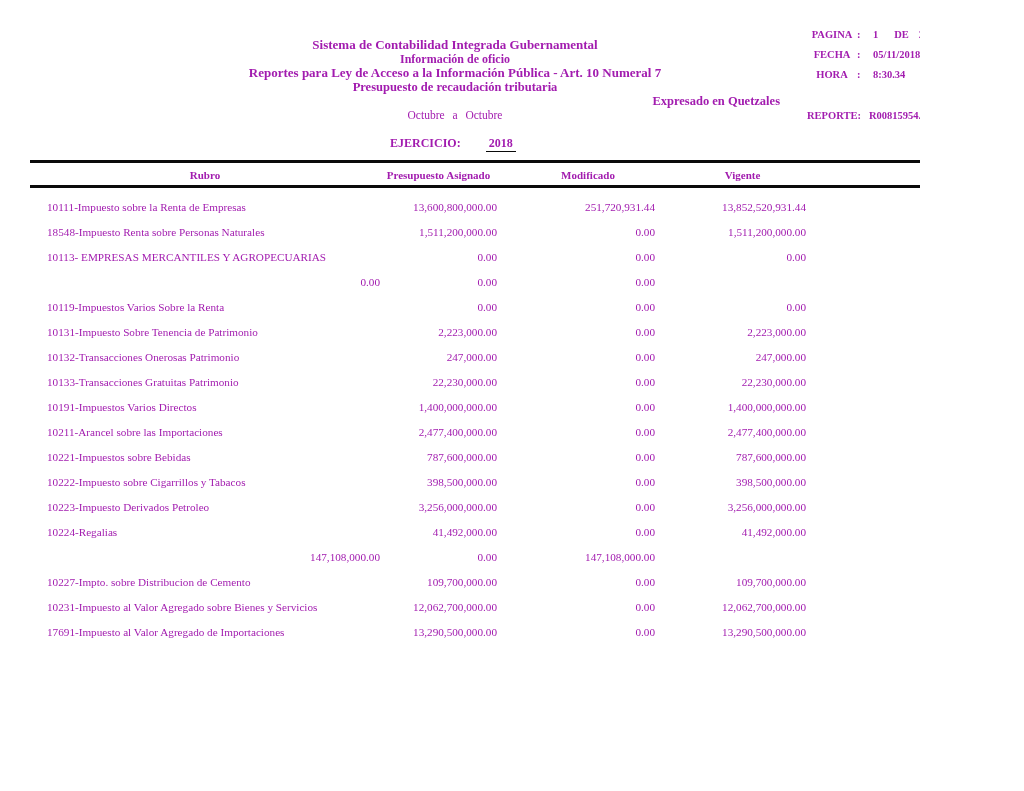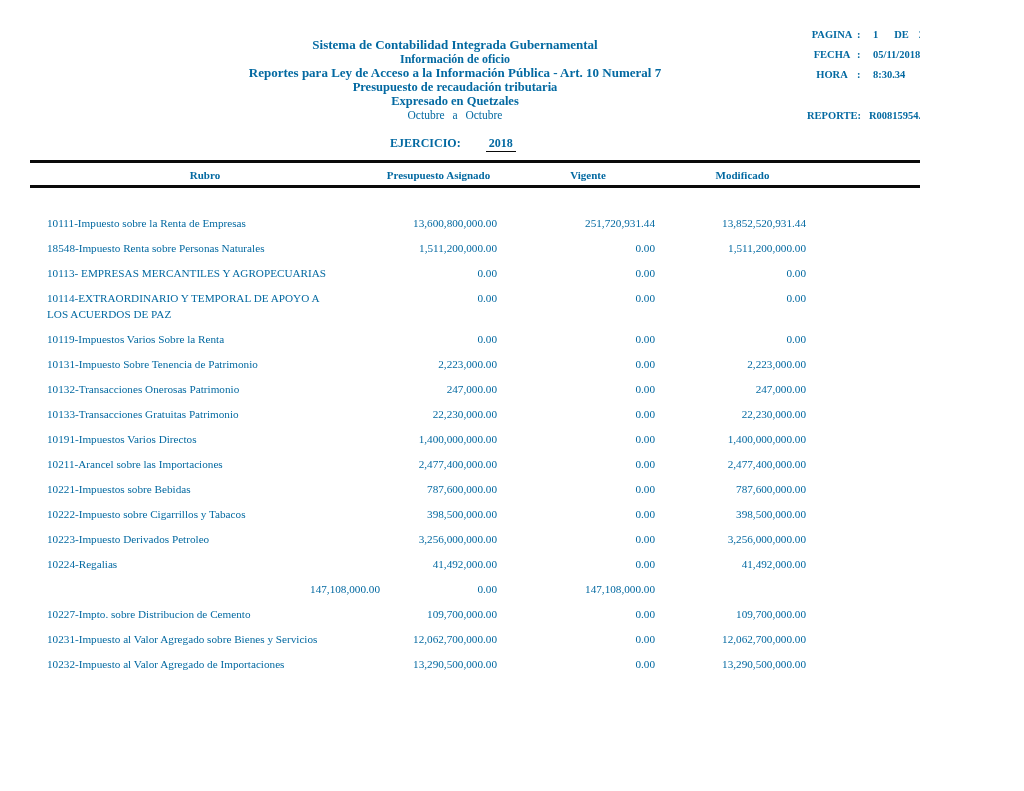--- a/index.html
+++ b/index.html
@@ -1,39 +1,39 @@
 <!DOCTYPE html>
 <html><head>
 <meta charset="utf-8">
 <style>
   html, body { margin: 0; padding: 0; background: #ffffff; }
   .page {
     position: relative;
     width: 920px;
     height: 791px;
     background: #ffffff;
-    color: #0369a1;
+    color: #a21caf;
     font-family: "Liberation Serif", "DejaVu Serif", serif;
     overflow: hidden;
   }
 
   
   .title-block {
     position: absolute;
     left: 130px;
     top: 38px;
     width: 650px;
     text-align: center;
   }
   .title-line { display: block; line-height: 14px; }
   .t0 { font-size: 13px;   font-weight: bold; }
   .t1 { font-size: 12px;   font-weight: bold; }
   .t2 { font-size: 13px;   font-weight: bold; }
   .t3 { font-size: 12.5px; font-weight: bold; }
-  .t4 { font-size: 12.5px; font-weight: bold; }
+  .t4 { font-size: 12.5px; font-weight: bold; text-align: right; }
   .period { font-size: 11.5px; font-weight: normal; word-spacing: 5px; }
 
   
   .meta {
     position: absolute;
     left: 807px;
     top: 28px;
     font-size: 10.5px;
     font-weight: bold;
     white-space: nowrap;
@@ -73,21 +73,21 @@
     grid-template-columns: 350px 117px 158px 151px 1fr;
   }
   .th {
     font-weight: bold;
     font-size: 11px;
     text-align: center;
     padding: 6px 0 4px 0;
     white-space: nowrap;
   }
   .th-shift { padding-left: 24px; }
-  .tbody { padding-top: 22px; }
+  .tbody { padding-top: 6px; }
   .td {
     font-size: 11.2px;
     line-height: 16px;
     padding: 4.5px 0;
   }
   .td-rubro { padding-left: 17px; padding-right: 40px; }
   .td-num { text-align: right; white-space: nowrap; }
 </style>
 </head>
 <body>
@@ -121,22 +121,22 @@
   <div class="ejercicio">
     <span>EJERCICIO:</span>
     <span class="ejercicio-value">2018</span>
   </div>
 
   <div class="table">
     <div class="rule"></div>
     <div class="thead">
       <div class="th">Rubro</div>
       <div class="th">Presupuesto Asignado</div>
+      <div class="th th-shift">Modificado</div>
       <div class="th th-shift">Vigente</div>
-      <div class="th th-shift">Modificado</div>
       <div class="th"></div>
     </div>
     <div class="rule"></div>
     <div class="tbody" id="tbody">
         <div class="tr">
           <div class="td td-rubro">10111-Impuesto sobre la Renta de Empresas</div>
           <div class="td td-num">13,600,800,000.00</div>
           <div class="td td-num">251,720,931.44</div>
           <div class="td td-num">13,852,520,931.44</div>
           <div class="td"></div>
@@ -149,21 +149,20 @@
           <div class="td"></div>
         </div>
         <div class="tr">
           <div class="td td-rubro">10113- EMPRESAS MERCANTILES Y AGROPECUARIAS</div>
           <div class="td td-num">0.00</div>
           <div class="td td-num">0.00</div>
           <div class="td td-num">0.00</div>
           <div class="td"></div>
         </div>
         <div class="tr">
-          <div class="td td-rubro">10114-EXTRAORDINARIO Y TEMPORAL DE APOYO A LOS ACUERDOS DE PAZ</div>
           <div class="td td-num">0.00</div>
           <div class="td td-num">0.00</div>
           <div class="td td-num">0.00</div>
           <div class="td"></div>
         </div>
         <div class="tr">
           <div class="td td-rubro">10119-Impuestos Varios Sobre la Renta</div>
           <div class="td td-num">0.00</div>
           <div class="td td-num">0.00</div>
           <div class="td td-num">0.00</div>
@@ -246,21 +245,21 @@
           <div class="td"></div>
         </div>
         <div class="tr">
           <div class="td td-rubro">10231-Impuesto al Valor Agregado sobre Bienes y Servicios</div>
           <div class="td td-num">12,062,700,000.00</div>
           <div class="td td-num">0.00</div>
           <div class="td td-num">12,062,700,000.00</div>
           <div class="td"></div>
         </div>
         <div class="tr">
-          <div class="td td-rubro">10232-Impuesto al Valor Agregado de Importaciones</div>
+          <div class="td td-rubro">17691-Impuesto al Valor Agregado de Importaciones</div>
           <div class="td td-num">13,290,500,000.00</div>
           <div class="td td-num">0.00</div>
           <div class="td td-num">13,290,500,000.00</div>
           <div class="td"></div>
         </div>
       </div>
   </div>
 
 </div>
 

